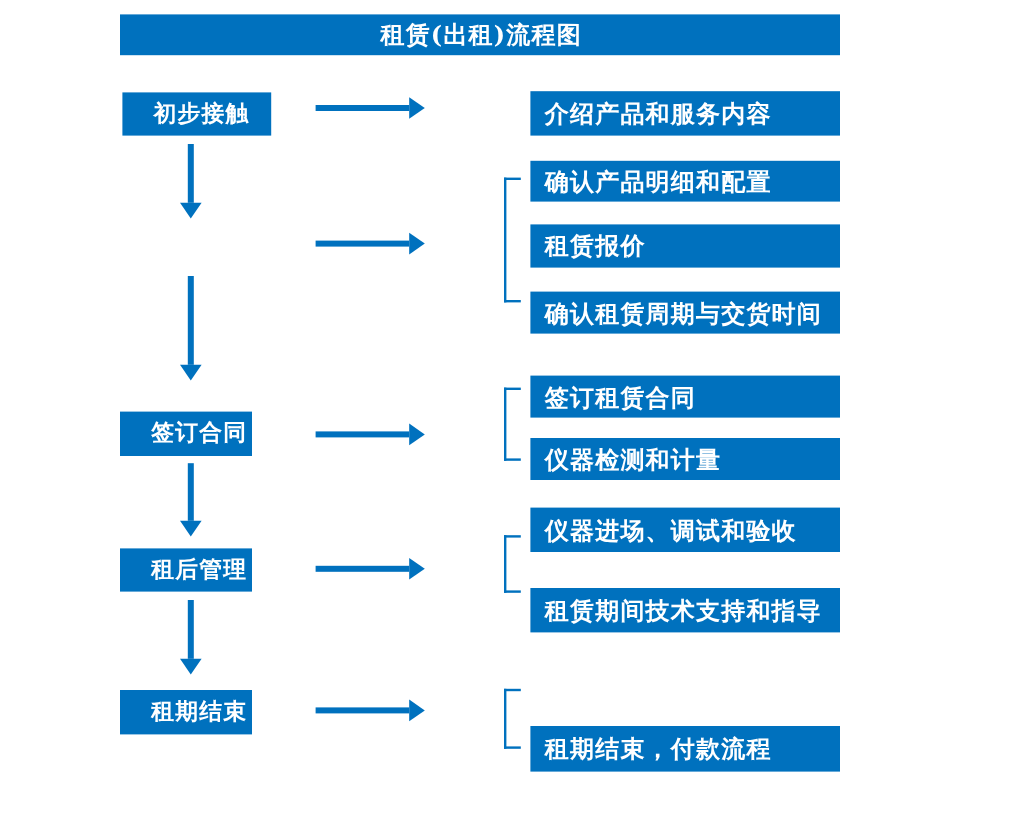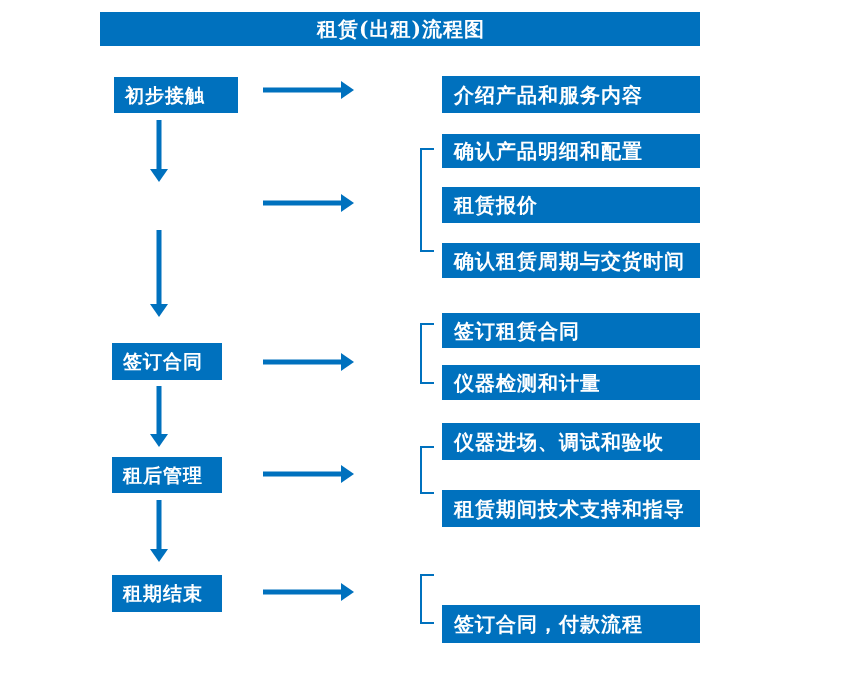--- a/index.html
+++ b/index.html
@@ -31,21 +31,21 @@
     white-space: nowrap;
     line-height: 1;
   }
 
   .title-bar {
     left: 100px; top: 12px; width: 602px; height: 34px;
     justify-content: center;
     font-size: 20px;
   }
 
-  .step { padding-left: 11px; margin-left: 12px; }
+  .step { padding-left: 26px; }
   .output { left: 442px; width: 260px; padding-left: 12px; font-size: 20px; }
 
   
   .varrow { position: absolute; width: 18px; }
   .varrow .vshaft {
     position: absolute;
     left: 50%; transform: translateX(-50%);
     top: 0; width: 5px; height: calc(100% - 13px);
     background: var(--primary);
   }
@@ -177,15 +177,15 @@
   <div class="bracket b4"></div>
 
   <div class="box output r1">介绍产品和服务内容</div>
   <div class="box output r2">确认产品明细和配置</div>
   <div class="box output r3">租赁报价</div>
   <div class="box output r4">确认租赁周期与交货时间</div>
   <div class="box output r5">签订租赁合同</div>
   <div class="box output r6">仪器检测和计量</div>
   <div class="box output r7">仪器进场、调试和验收</div>
   <div class="box output r8">租赁期间技术支持和指导</div>
-  <div class="box output r10">签订合同，付款流程</div>
+  <div class="box output r10">租期结束，付款流程</div>
 
 </div>
 
 </body></html>

